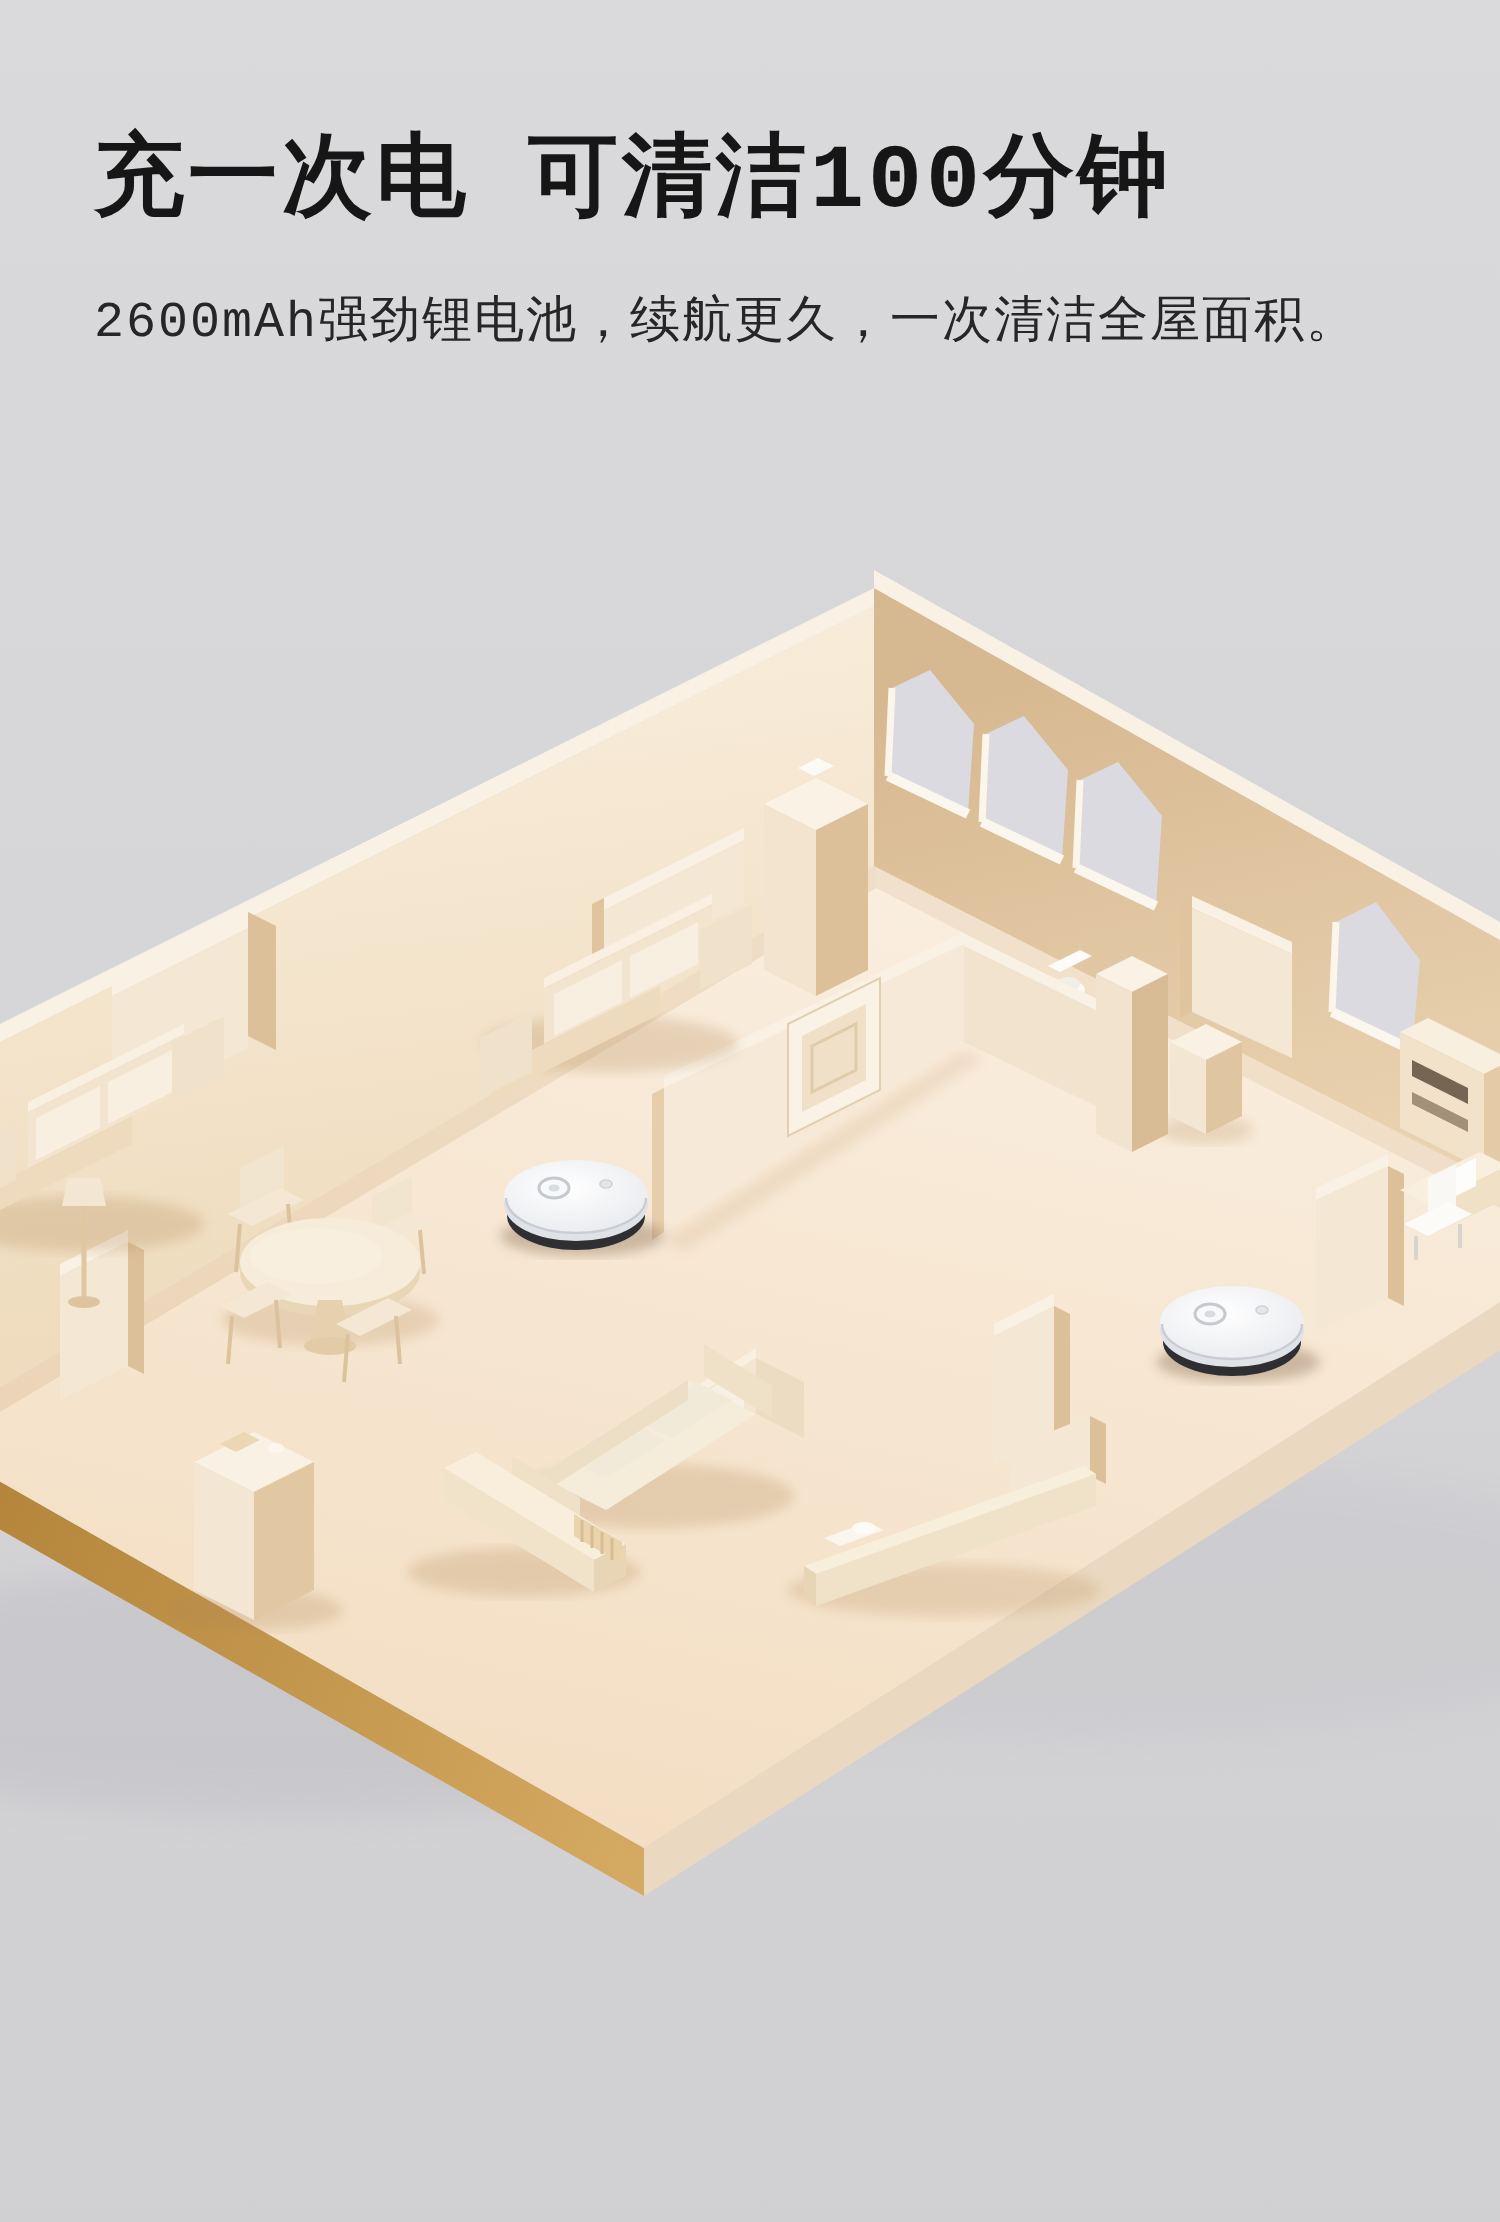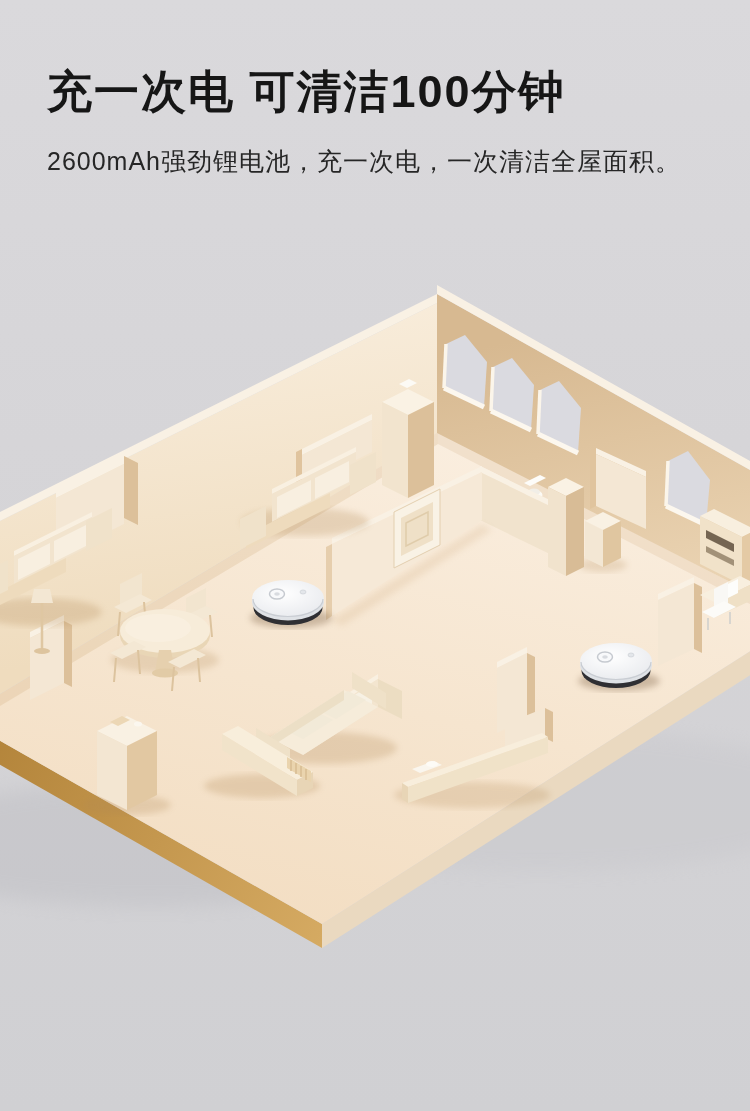--- a/index.html
+++ b/index.html
@@ -1,39 +1,39 @@
 <!DOCTYPE html>
 <html style="--bg-top: #dad9dc; --bg-bottom: #d0d0d3; --title-color: #161616; --subtitle-color: #262626; --floor: #f7e9d7; --wall-light: #f4e7d4; --wall-shaded: #d9bc96; --wall-top: #f9f1e4; --slab-edge: #c2944a; --window-glass: #dadae0; --robot-body: #eff1f4; --robot-base: #2f2f33;"><head>
 <meta charset="utf-8">
 <style>
   html,body{margin:0;padding:0;}
   body{
     width:750px;height:1111px;overflow:hidden;position:relative;
     font-family:"Liberation Sans","DejaVu Sans",sans-serif;
     background:linear-gradient(180deg,var(--bg-top,#dad9dc) 0%,#d6d5d8 40%,var(--bg-bottom,#d0d0d3) 100%);
   }
-  .page{position:relative;width:670px;height:1111px;}
+  .page{position:relative;width:670px;height:1111px;font-family:Liberation Mono, monospace;}
   .scene-svg{position:absolute;left:0;top:0;width:750px;height:1111px;display:block;}
   header{position:absolute;left:47px;top:69px;z-index:5;}
   h1{
     margin:0;font-size:45px;line-height:1.02;font-weight:700;
     letter-spacing:2px;color:var(--title-color,#161616);white-space:nowrap;
   }
   .subtitle{
     margin:33px 0 0 0;font-size:25px;line-height:1.1;font-weight:400;
     letter-spacing:1px;color:var(--subtitle-color,#262626);white-space:nowrap;
   }
 </style>
 </head>
 <body>
 <div class="page">
 
 <header>
   <h1>充一次电 可清洁100分钟</h1>
-  <p class="subtitle">2600mAh强劲锂电池，充一次电，一次清洁全屋面积。</p>
+  <p class="subtitle">2600mAh强劲锂电池，续航更久，一次清洁全屋面积。</p>
 </header>
 
 <svg class="scene-svg" viewBox="0 0 750 1111" aria-hidden="true">
   <defs>
     <linearGradient id="floorGrad" gradientUnits="userSpaceOnUse" x1="438" y1="432" x2="330" y2="930">
       <stop offset="0" stop-color="#faeedf"></stop>
           <stop offset="0.55" stop-color="#f6e5cf"></stop>
           <stop offset="1" stop-color="#f3dec3"></stop>
     </linearGradient>
     <linearGradient id="wallNW" gradientUnits="userSpaceOnUse" x1="200" y1="330" x2="240" y2="640">

